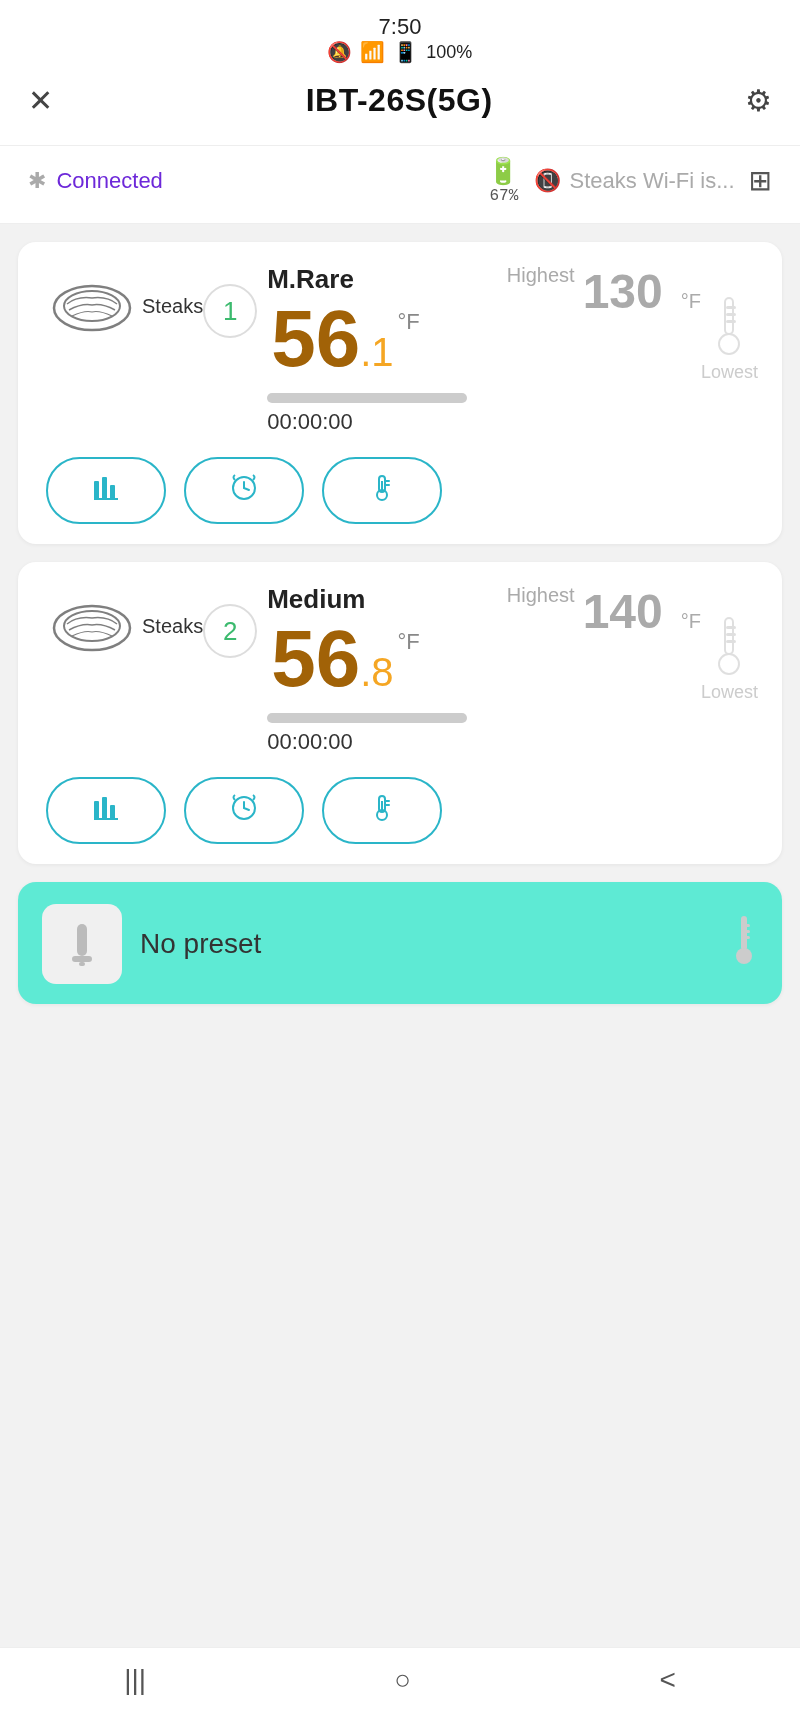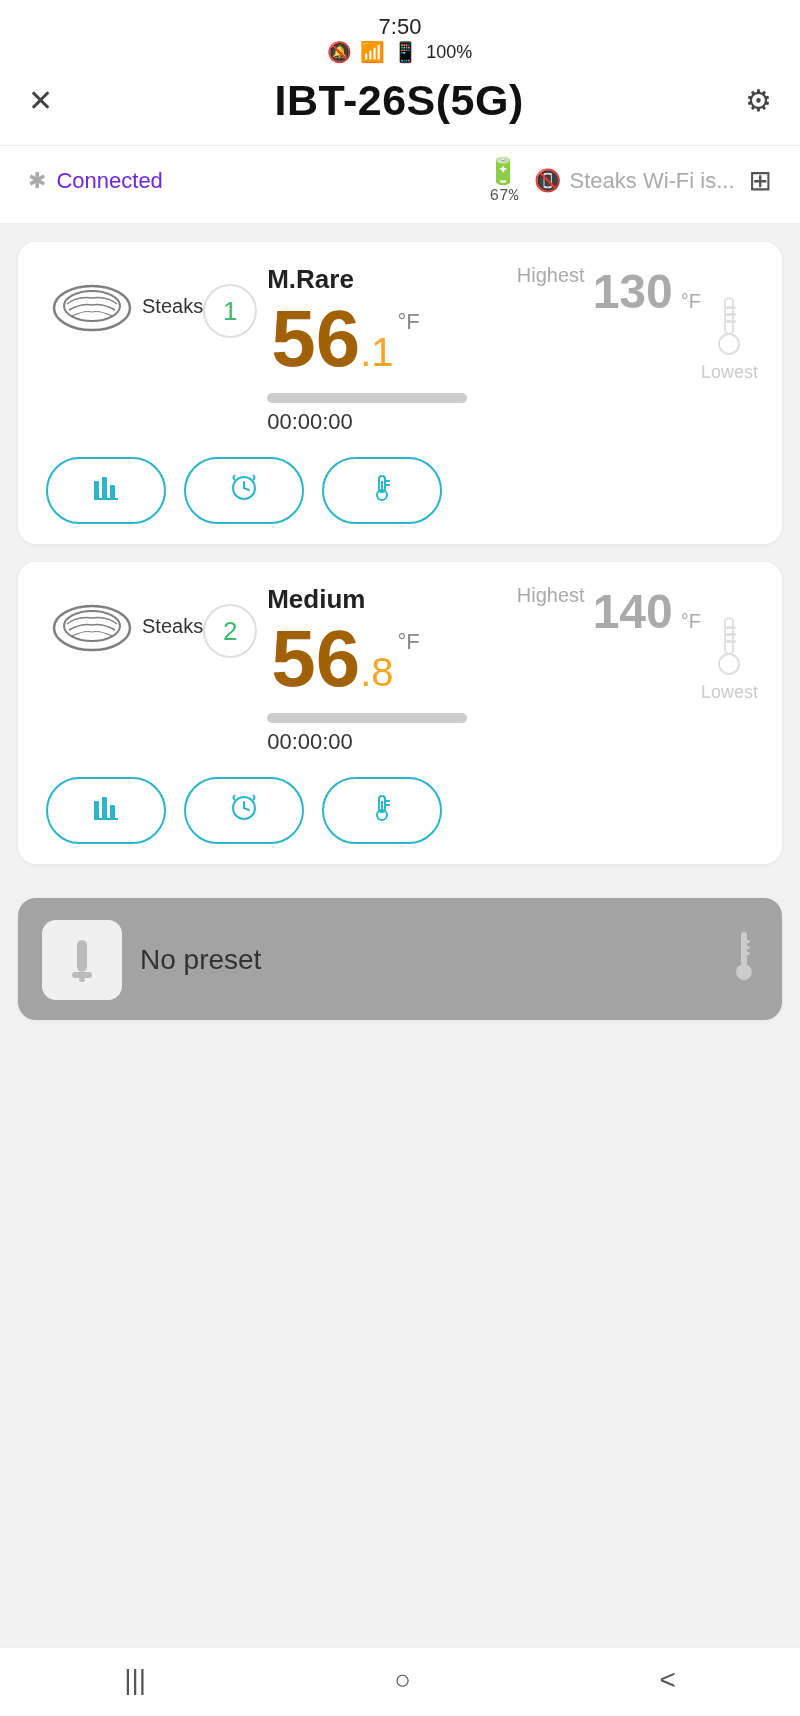--- a/index.html
+++ b/index.html
@@ -43,21 +43,21 @@
     .top-nav {
       background: #fff;
       display: flex;
       justify-content: space-between;
       align-items: center;
       padding: 16px 28px;
       height: 90px;
       border-bottom: 1px solid #eee;
     }
     .nav-title {
-      font-size: 43px;
+      font-size: 32px;
       font-weight: 700;
       color: #111;
       letter-spacing: 0.5px;
     }
     .nav-close-icon, .nav-settings-icon {
       font-size: 30px;
       color: #444;
       cursor: pointer;
     }
     .device-battery-pct {
@@ -210,21 +210,21 @@
     .highest-label {
       font-size: 20px;
       color: #aaa;
       margin-bottom: 2px;
       align-self: flex-start;
       padding-left: 10px;
     }
     .highest-temp-row {
       display: flex;
       align-items: baseline;
-      gap: 8px;
+      gap: 18px;
       align-self: flex-start;
       padding-left: 8px;
     }
     .highest-temp {
       font-size: 48px;
       font-weight: 700;
       color: #aaa;
     }
     .highest-unit {
       font-size: 20px;
@@ -261,23 +261,23 @@
       cursor: pointer;
       min-width: 120px;
     }
     .action-btn-icon {
       font-size: 28px;
       color: #2ab5c8;
     }
 
     
     .no-preset-card {
-      background: #a3a3a3;
+      background: #5eead4;
       border-radius: 18px;
-      margin: 34px 18px 0 18px;
+      margin: 18px 18px 0 18px;
       padding: 22px 24px 20px 24px;
       box-shadow: 0 1px 4px rgba(0,0,0,0.06);
       display: flex;
       align-items: center;
       gap: 18px;
       min-height: 120px;
     }
     .no-preset-icon-wrap {
       width: 80px;
       height: 80px;

